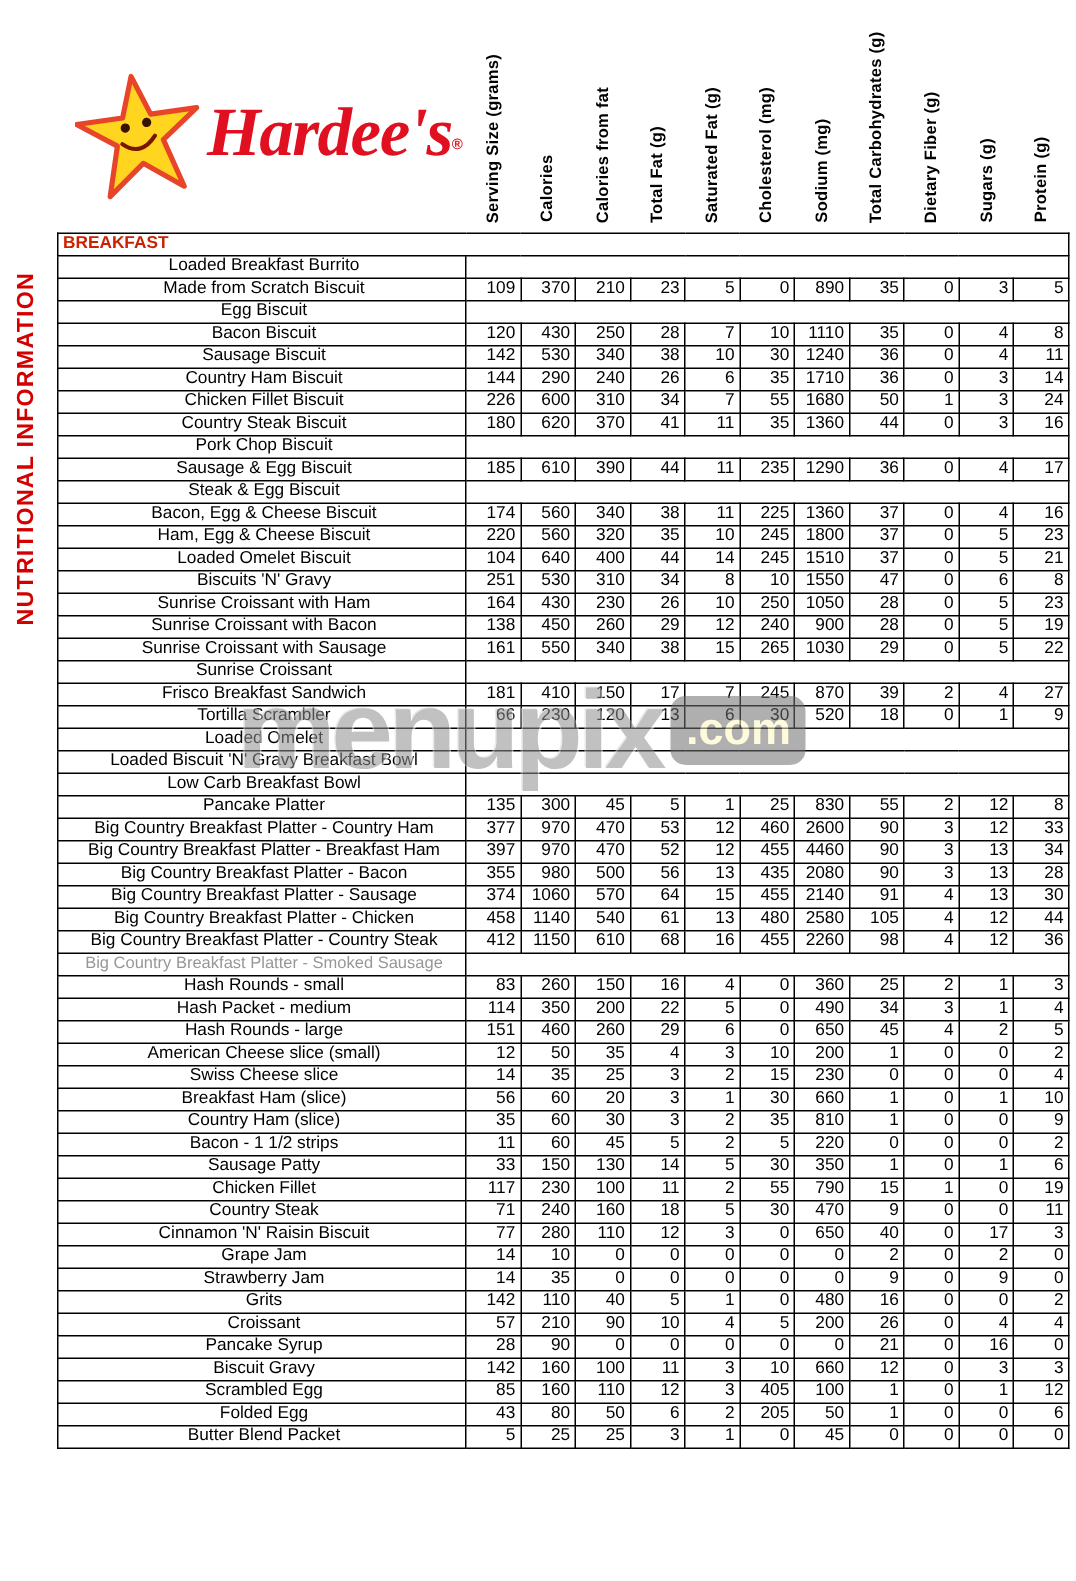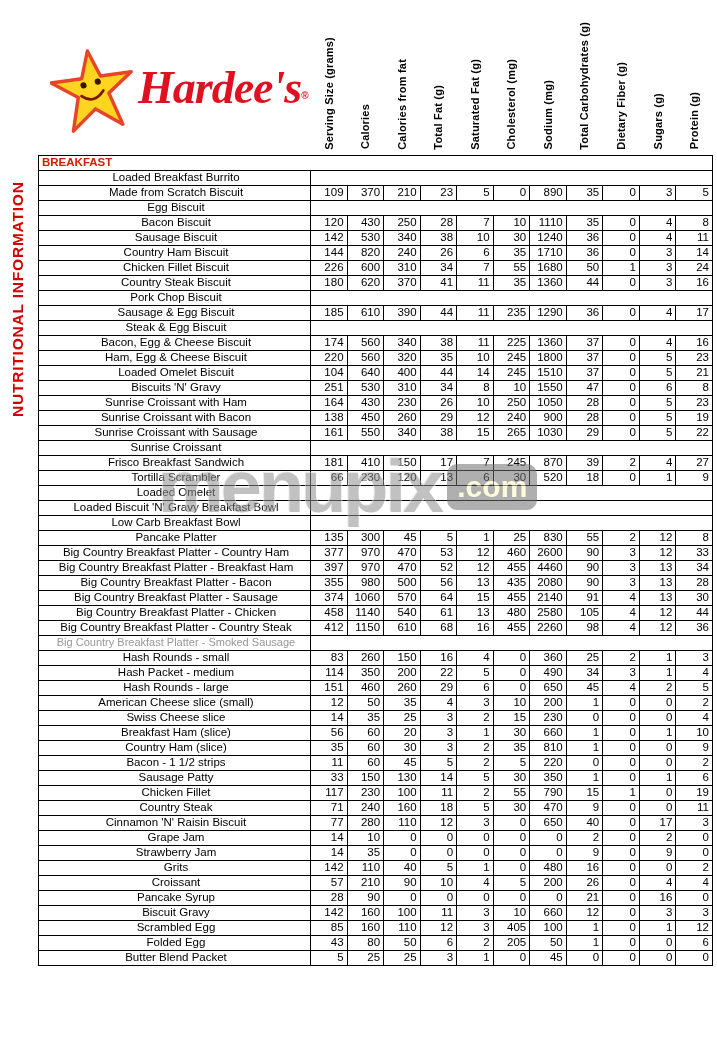--- a/index.html
+++ b/index.html
@@ -232,21 +232,21 @@
           <td class="num">30</td>
           <td class="num">1240</td>
           <td class="num">36</td>
           <td class="num">0</td>
           <td class="num">4</td>
           <td class="num">11</td>
         </tr>
         <tr>
           <td class="name">Country Ham Biscuit</td>
           <td class="num">144</td>
-          <td class="num">820</td>
+          <td class="num">290</td>
           <td class="num">240</td>
           <td class="num">26</td>
           <td class="num">6</td>
           <td class="num">35</td>
           <td class="num">1710</td>
           <td class="num">36</td>
           <td class="num">0</td>
           <td class="num">3</td>
           <td class="num">14</td>
         </tr>

